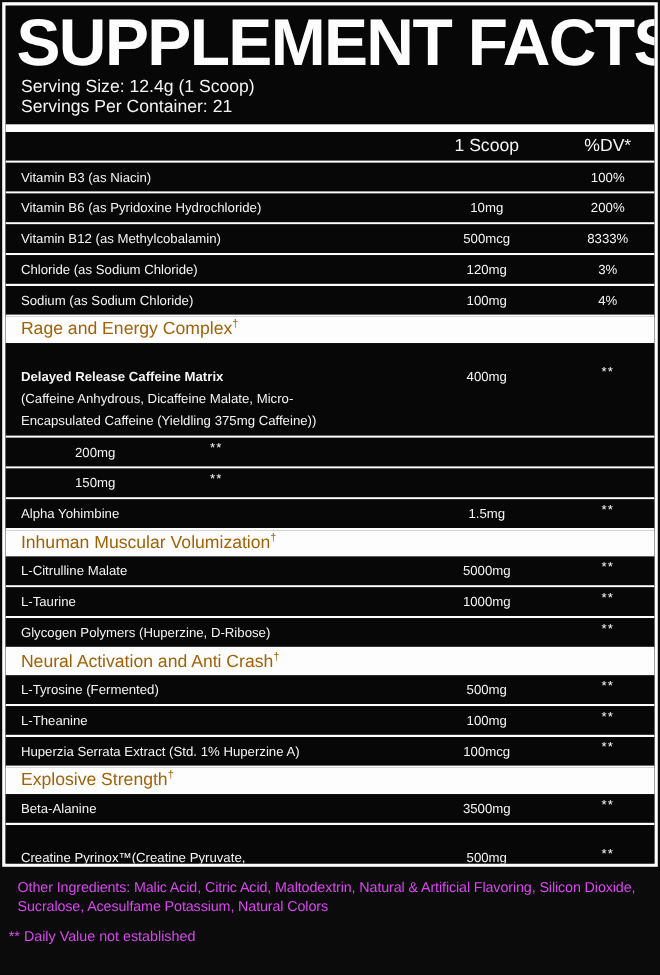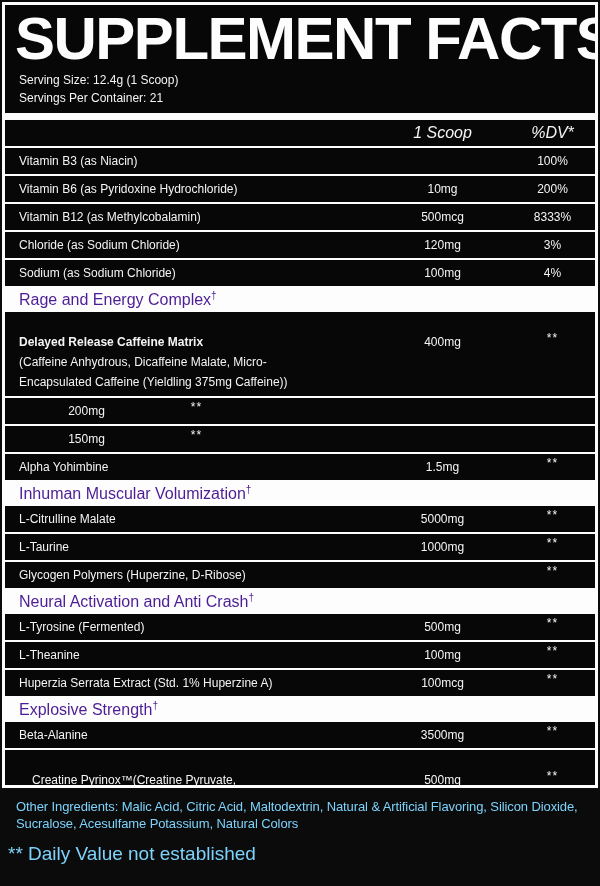--- a/index.html
+++ b/index.html
@@ -23,66 +23,66 @@
   .title {
     font-weight: bold;
     font-size: 60px;
     line-height: 0.92;
     letter-spacing: -1.5px;
     padding: 6px 0 0 10px;
     white-space: nowrap;
     color: #fdfdfd;
   }
   .serving-block { margin-top: 5px; padding-left: 14px; }
-  .serving-line { font-size: 12px; line-height: 18px; }
+  .serving-line { font-size: 16px; line-height: 18px; }
   .thick-bar { margin-top: 6px; height: 7px; background: #fdfdfd; }
   .row {
     display: flex;
     align-items: center;
     min-height: 26px;
     border-bottom: 2px solid #fdfdfd;
     padding-left: 14px;
     font-size: 12px;
     background: #070707;
   }
-  .row:last-child { border-bottom: none; margin-left: 13px; }
+  .row:last-child { border-bottom: none; }
   .row .name { flex: 1; padding-right: 4px; }
   .row .amount { width: 135px; text-align: center; flex-shrink: 0; }
   .row .dv { width: 85px; text-align: center; flex-shrink: 0; }
-  .row.header-row { font-size: 16px; font-style: italic; }
+  .row.header-row { font-size: 16px; }
   .row.multi { align-items: flex-start; padding-top: 20px; padding-bottom: 4px; }
   .row.multi .name, .row.multi .amount, .row.multi .dv { line-height: 20px; }
   .name .main-line.bold { font-weight: bold; }
   .name .sub-line { font-weight: normal; }
   .dv .raised { position: relative; top: -4px; letter-spacing: 1px; }
   .section-bar {
     background: #fdfdfd;
-    color: #4c1d95;
+    color: #a16207;
     height: 24px;
     line-height: 24px;
     font-size: 16px;
     padding-left: 14px;
   }
   .section-bar sup { font-size: 10px; line-height: 0; }
   .footer {
     position: absolute;
     left: 0; right: 0;
     top: 798px;
-    color: #7dd3fc;
+    color: #d946ef;
   }
   .other-ingredients {
     padding: 0 10px 0 16px;
     font-size: 13px;
     line-height: 17px;
     letter-spacing: -0.1px;
   }
   .dv-note {
     margin-top: 11px;
     padding-left: 8px;
-    font-size: 19px;
+    font-size: 13px;
   }
 </style>
 </head>
 <body>
 
 <div class="page">
 
   <div class="panel">
 
     <div class="title">SUPPLEMENT FACTS</div>

